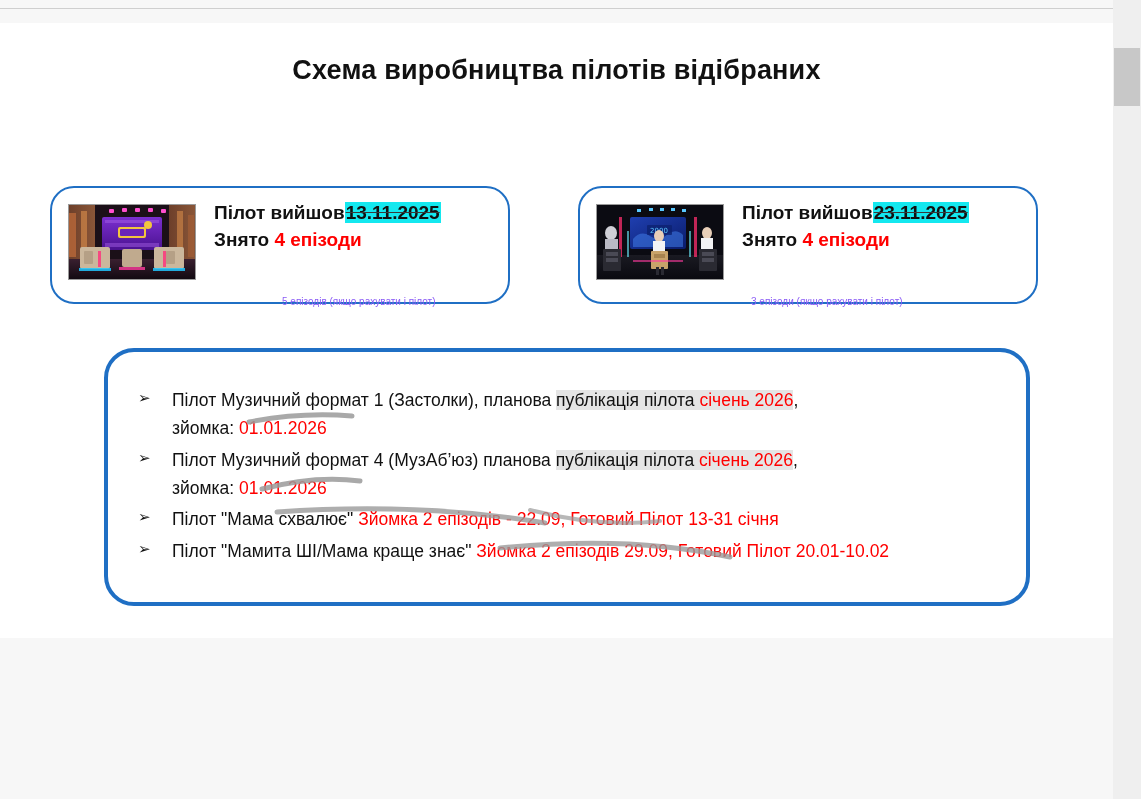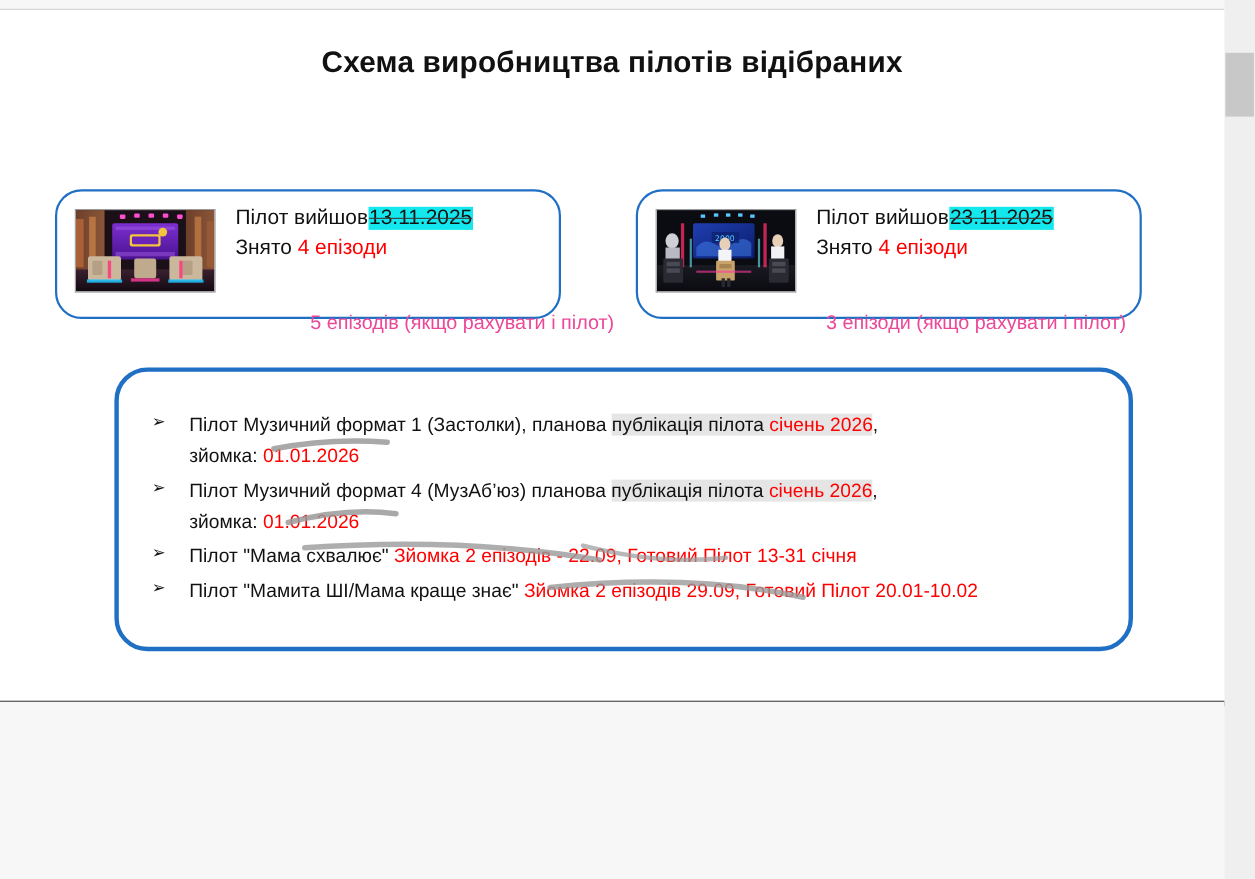--- a/index.html
+++ b/index.html
@@ -19,21 +19,21 @@
   .scroll-track{
     position:absolute;right:0;top:0;width:28px;height:799px;
     background:#efefef;
   }
   .scroll-thumb{
     position:absolute;right:1px;top:48px;width:26px;height:58px;
     background:#c8c8c8;
   }
   
   .slide{
-    position:absolute;left:0;top:9px;width:1113px;height:628px;
+    position:absolute;left:0;top:23px;width:1113px;height:628px;
     background:#ffffff;border-bottom:5px solid #404040;
     overflow:visible;
   }
   .below-slide{
     position:absolute;left:0;top:638px;width:1113px;height:161px;
     background:#f7f7f7;
   }
 
   
   .title{
@@ -65,31 +65,31 @@
     position:relative;overflow:hidden;flex:0 0 auto;
   }
   .card-text{
     margin-left:18px;margin-top:12px;
     font-size:19px;color:#111;line-height:1.40;
   }
   .card-head{
     font-weight:bold;font-size:19px;white-space:nowrap;
   }
   .card-head .arrow{font-size:17px;margin-right:9px;}
-  .row-line{white-space:nowrap;font-size:19px;}
+  .row-line{white-space:nowrap;font-size:19px;font-weight:bold;}
   .cyan{
     background:#14e8ef;
     text-decoration:line-through;
     text-decoration-color:#3a3a3a;
     padding:0 1px;
   }
   .red{color:#ff0000;}
   .note{
     position:absolute;
-    font-size:18px;color:#ec4899;white-space:nowrap;
+    font-size:10px;color:#8b5cf6;white-space:nowrap;
     line-height:1.35;
   }
   .note.n-left{left:230px;top:107px;}
   .note.n-right1{left:171px;top:107px;}
   .note.n-right2{left:171px;top:124px;}
 
   
   .listbox{
     position:absolute;left:104px;top:325px;width:926px;height:258px;
     border:4px solid #1f6fc4;border-radius:30px;background:#fff;

